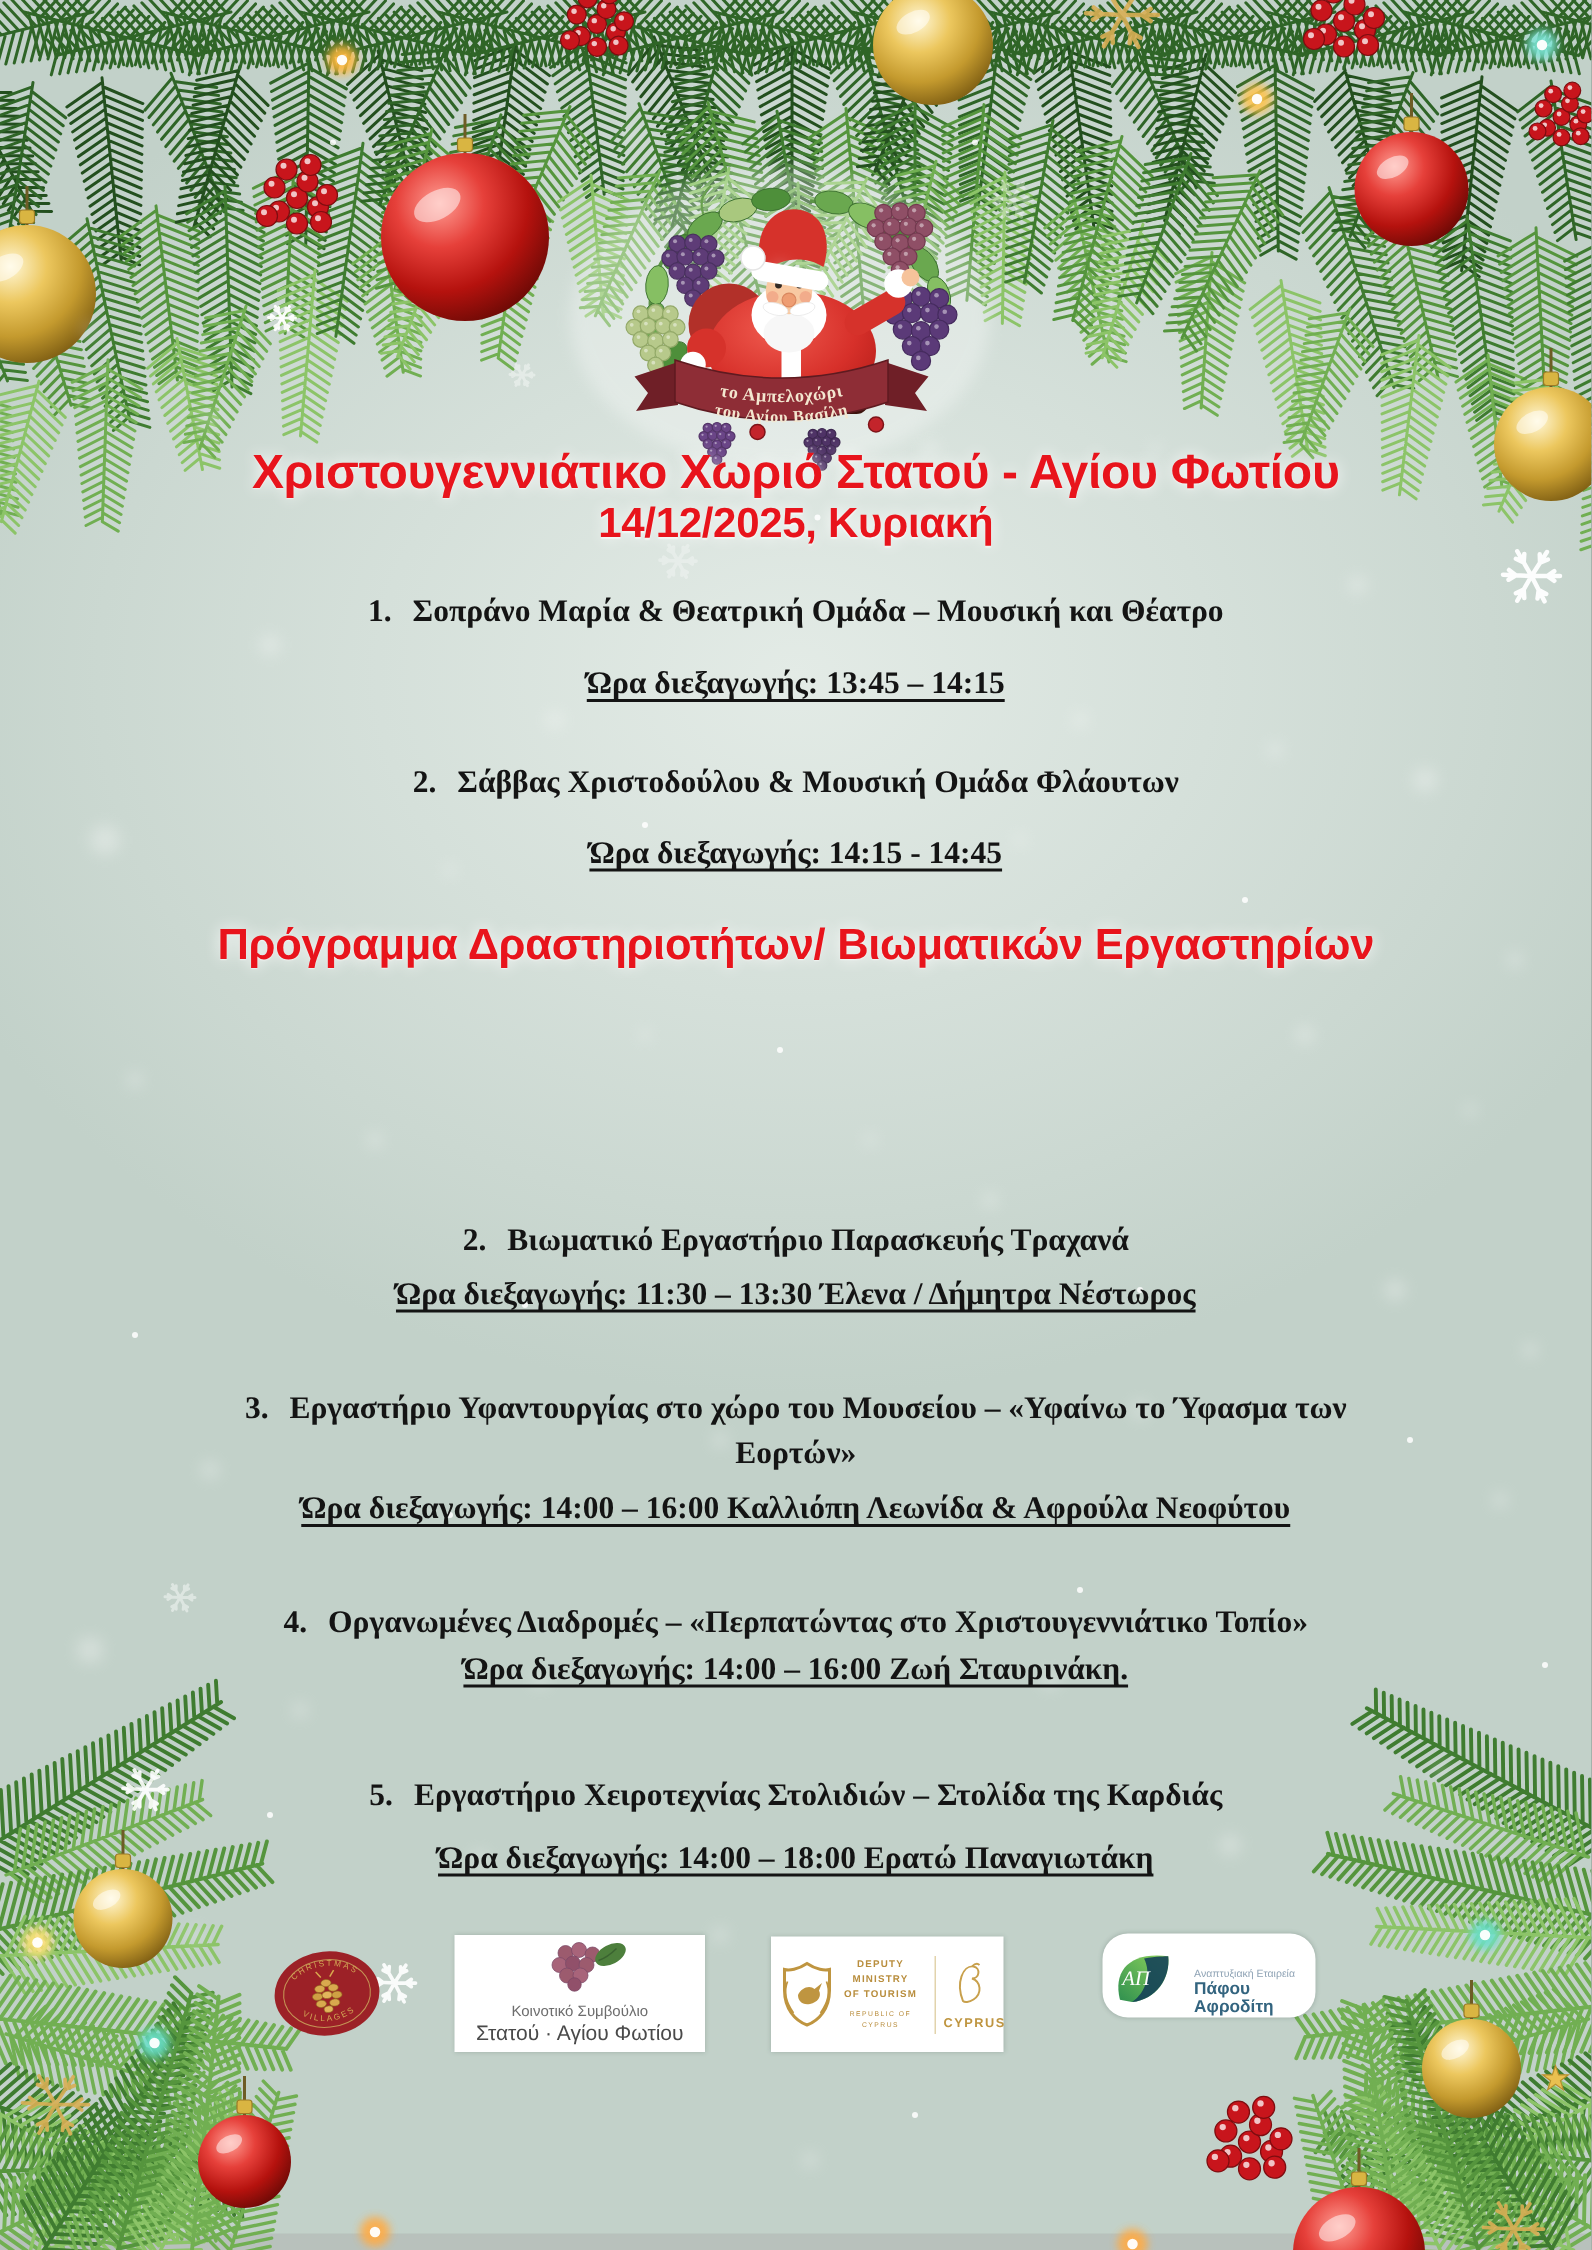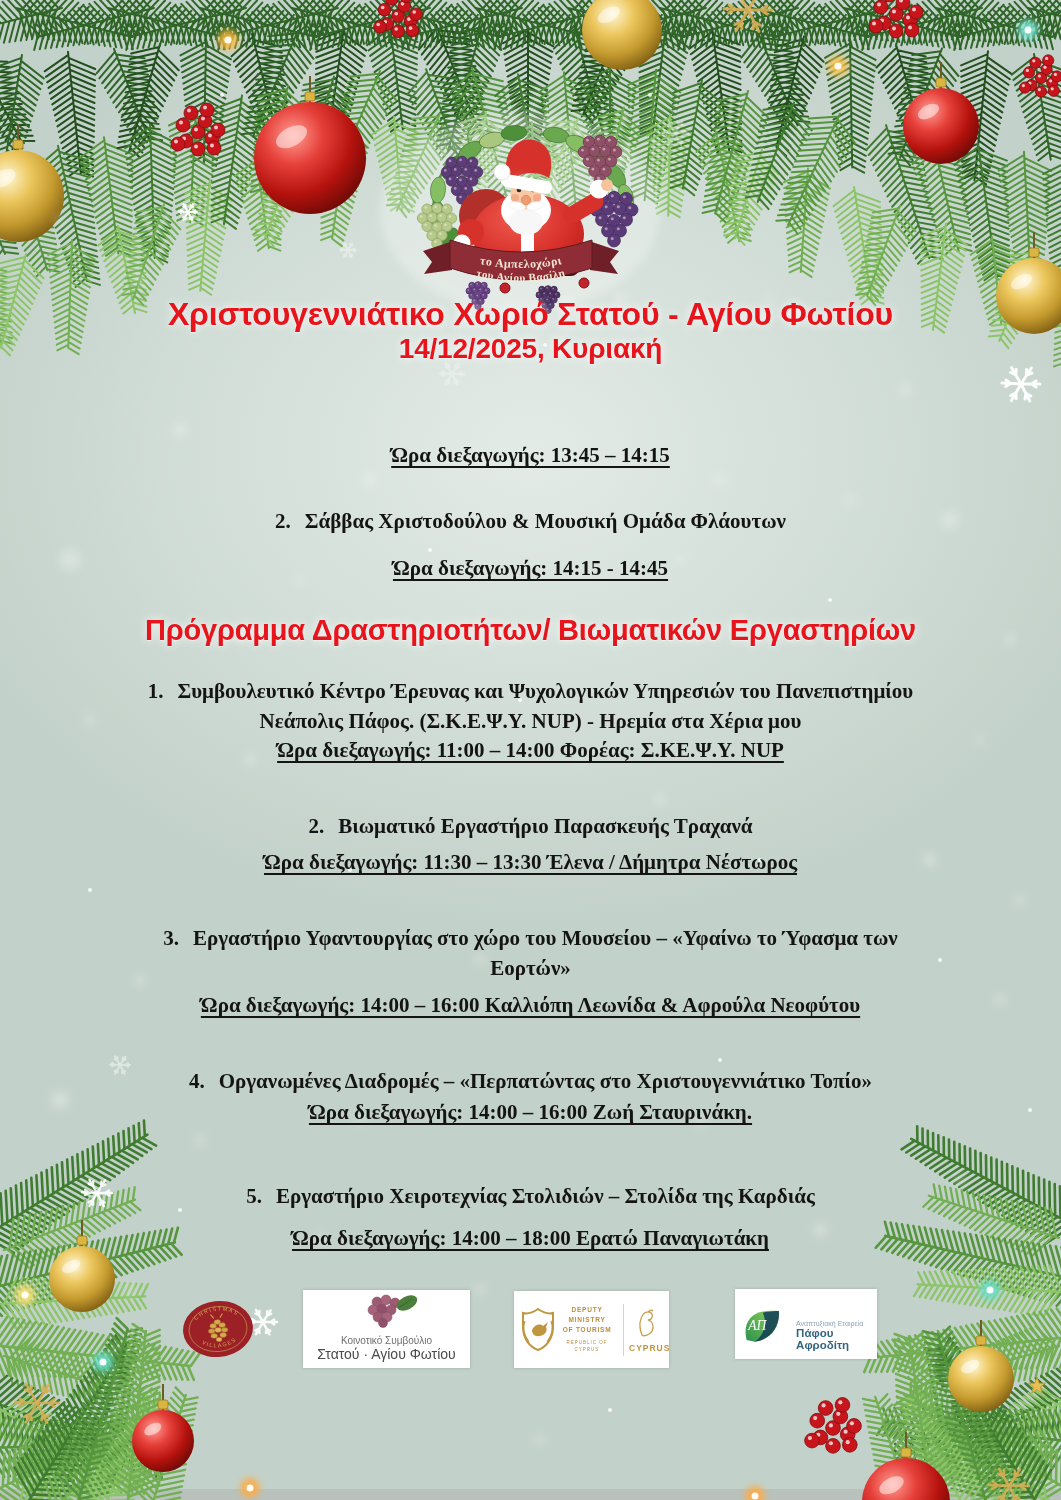--- a/index.html
+++ b/index.html
@@ -22,21 +22,21 @@
   #box-council{left:303px;top:1290px;width:167px;height:78px;text-align:center;font-family:"Liberation Sans",sans-serif;}
   #box-council .l1{margin:2px 0 0;font-size:10px;color:#6d6d6d;}
   #box-council .l2{margin:0;font-size:14px;font-weight:normal;color:#4a4a4a;}
   #box-ministry{left:514px;top:1291px;width:155px;height:77px;display:flex;align-items:center;padding:12px 6px;box-sizing:border-box;font-family:"Liberation Sans",sans-serif;}
   #box-ministry .mid{flex:1;text-align:center;color:#b98e3e;line-height:1.5;}
   #box-ministry .m1{font-size:6.5px;font-weight:bold;letter-spacing:0.8px;}
   #box-ministry .m3{font-size:4.5px;letter-spacing:1px;margin-top:6px;}
   #box-ministry .div{width:1px;height:52px;background:#e2d3ac;margin:0 5px;}
   #box-ministry .right{width:34px;text-align:center;}
   #box-ministry .cy{font-size:8.5px;font-weight:bold;color:#bf9540;letter-spacing:1px;}
-  #box-aphrodite{left:735px;top:1289px;width:142px;height:70px;display:flex;align-items:center;padding:20px 6px;box-sizing:border-box;font-family:"Liberation Sans",sans-serif;}
+  #box-aphrodite{left:735px;top:1289px;width:142px;height:56px;display:flex;align-items:center;padding:20px 6px;box-sizing:border-box;font-family:"Liberation Sans",sans-serif;border-radius:17px;}
   #box-aphrodite .atxt{margin-left:10px;margin-top:22px;}
   #box-aphrodite .a1{font-size:7px;color:#8fa3b5;}
   #box-aphrodite .a2{font-size:11.5px;font-weight:bold;color:#33647f;}
 </style>
 </head>
 <body>
 
 <div class="poster">
 
   <svg id="decor-svg" width="1061" height="1500" viewBox="0 0 1061 1500">
@@ -666,33 +666,32 @@
         <circle cx="350" cy="870" r="2" fill="#ffffff" opacity="0.85"></circle>
         <circle cx="760" cy="860" r="2" fill="#ffffff" opacity="0.85"></circle>
         <circle cx="90" cy="890" r="2" fill="#ffffff" opacity="0.85"></circle>
         <circle cx="300" cy="1010" r="2" fill="#ffffff" opacity="0.85"></circle>
       </g>
   </svg>
 
   <div class="txt red-head t1" style="top:296px">Χριστουγεννιάτικο Χωριό Στατού - Αγίου Φωτίου</div>
   <div class="txt red-head t2" style="top:333px">14/12/2025, Κυριακή</div>
 
+  <div class="txt item" style="top:392px">
+    <span class="num">1.</span><span>Σοπράνο Μαρία &amp; Θεατρική Ομάδα – Μουσική και Θέατρο</span>
+  </div>
   <div class="txt time" style="top:443px">Ώρα διεξαγωγής: 13:45 – 14:15</div>
 
   <div class="txt item" style="top:506px">
     <span class="num">2.</span><span>Σάββας Χριστοδούλου &amp; Μουσική Ομάδα Φλάουτων</span>
   </div>
   <div class="txt time" style="top:556px">Ώρα διεξαγωγής: 14:15 - 14:45</div>
 
   <div class="txt red-head h2" style="top:614px">Πρόγραμμα Δραστηριοτήτων/ Βιωματικών Εργαστηρίων</div>
 
-  <div class="txt item" style="top:676px">
-    <div class="wrap" style="max-width:820px"><span class="num">1.</span><span>Συμβουλευτικό Κέντρο Έρευνας και Ψυχολογικών Υπηρεσιών του Πανεπιστημίου Νεάπολις Πάφος. (Σ.Κ.Ε.Ψ.Υ. NUP) - Ηρεμία στα Χέρια μου</span></div>
-  </div>
-  <div class="txt time" style="top:738px">Ώρα διεξαγωγής: 11:00 – 14:00 Φορέας: Σ.ΚΕ.Ψ.Υ. NUP</div>
 
   <div class="txt item" style="top:811px">
     <span class="num">2.</span><span>Βιωματικό Εργαστήριο Παρασκευής Τραχανά</span>
   </div>
   <div class="txt time" style="top:850px">Ώρα διεξαγωγής: 11:30 – 13:30 Έλενα / Δήμητρα Νέστωρος</div>
 
   <div class="txt item" style="top:923px">
     <div class="wrap" style="max-width:760px"><span class="num">3.</span><span>Εργαστήριο Υφαντουργίας στο χώρο του Μουσείου – «Υφαίνω το Ύφασμα των Εορτών»</span></div>
   </div>
   <div class="txt time" style="top:993px">Ώρα διεξαγωγής: 14:00 – 16:00 Καλλιόπη Λεωνίδα &amp; Αφρούλα Νεοφύτου</div>

